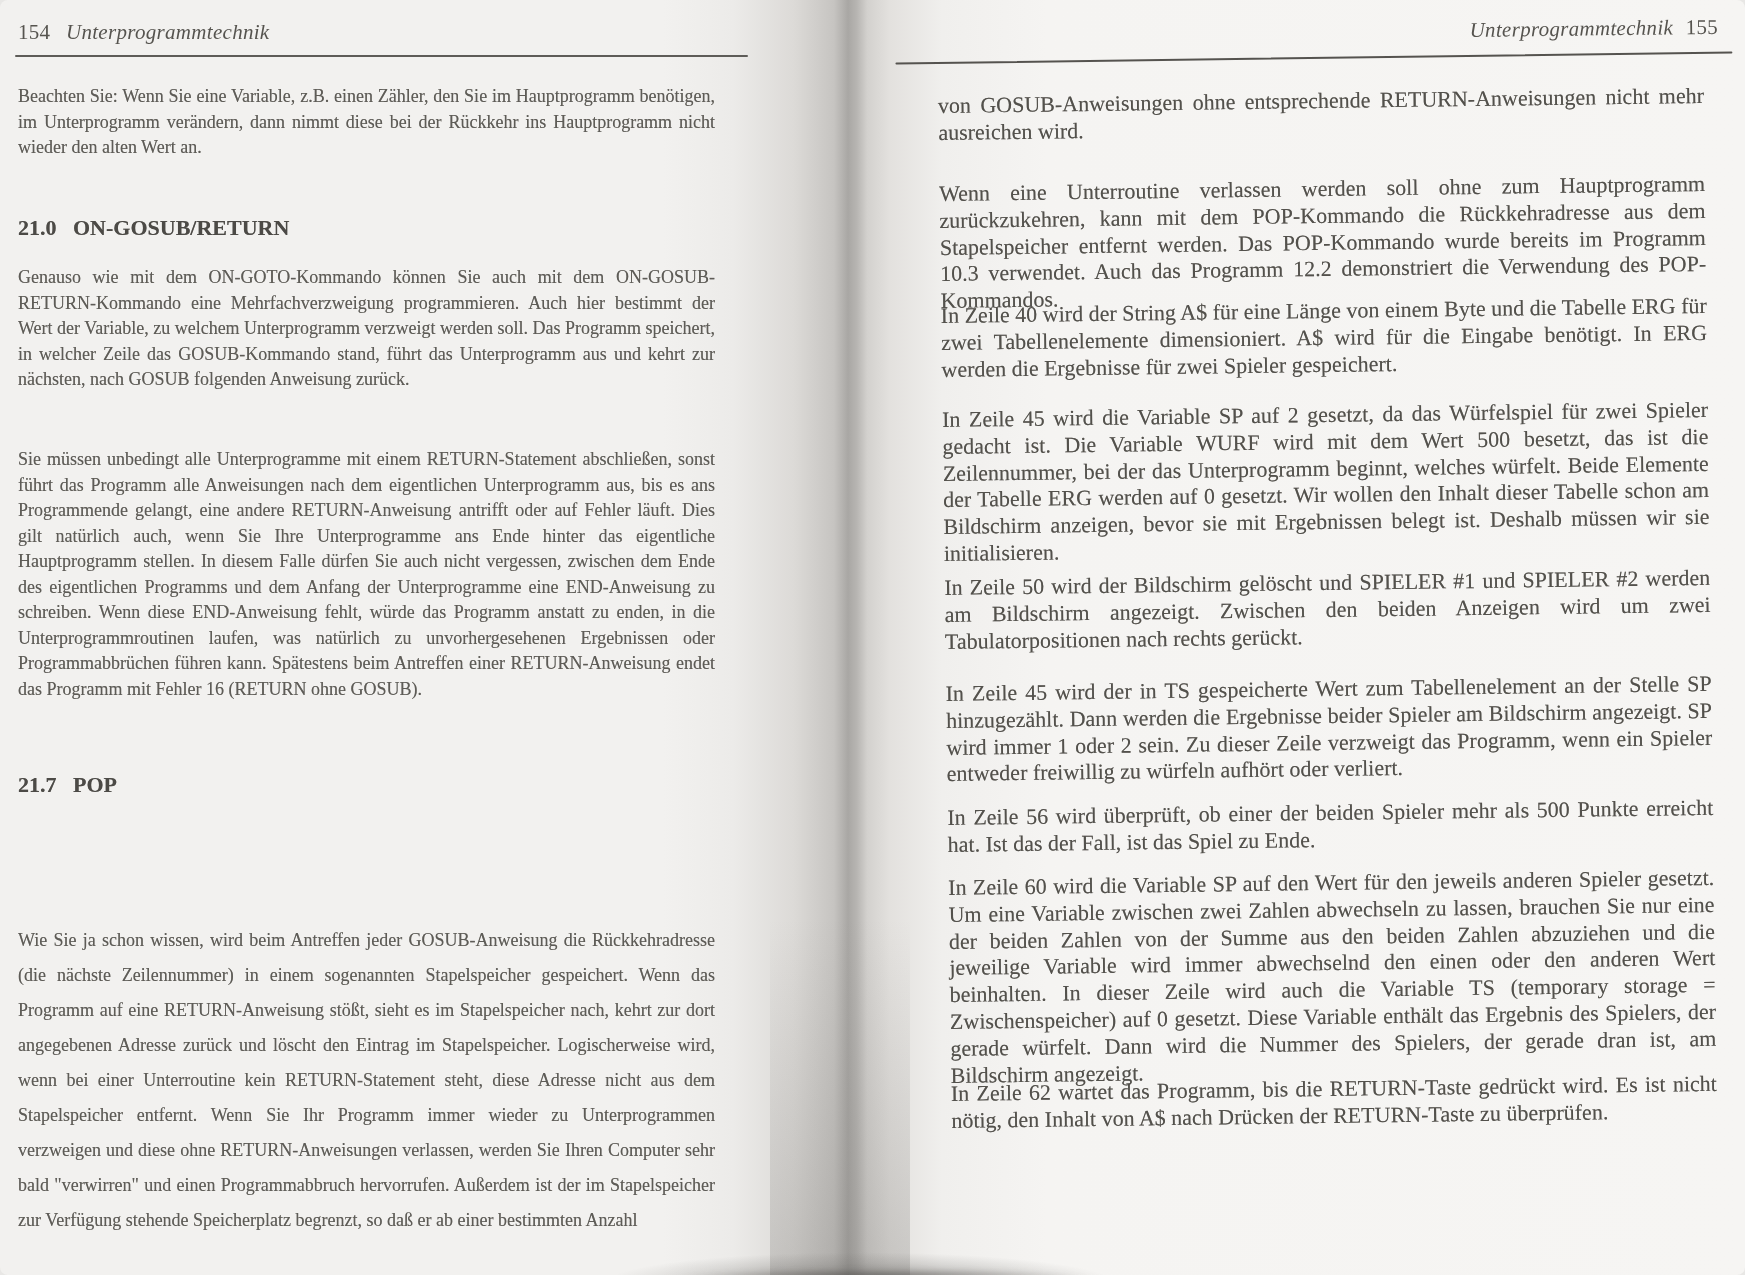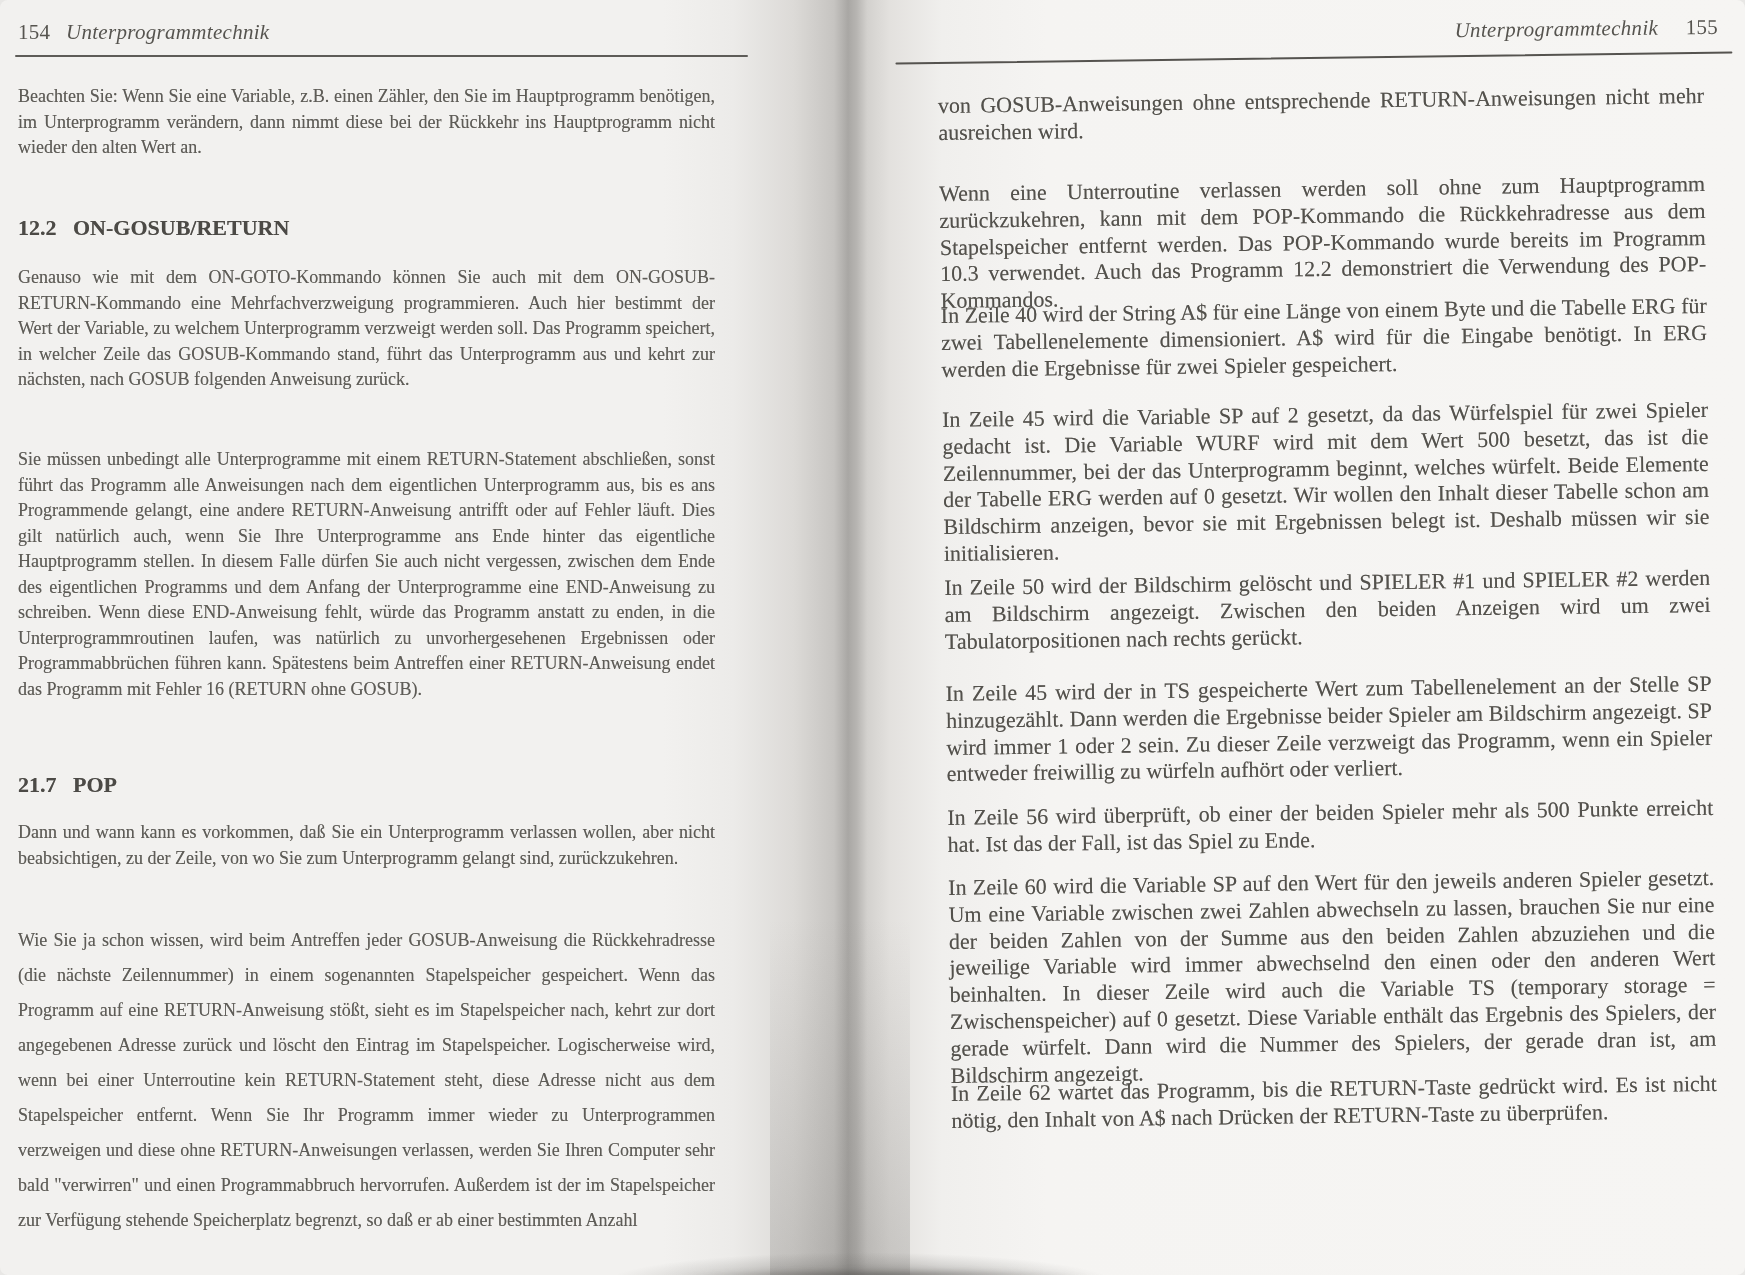--- a/index.html
+++ b/index.html
@@ -22,21 +22,21 @@
   .page-left  { left: 15px;  width: 733px; color: #5e5c57; }
   .page-right { left: 903px; width: 837px; color: #53514c;
                 transform: rotate(-0.75deg); transform-origin: 50% 50%; }
   .running-head { position: absolute; font-size: 21px; white-space: nowrap;
                   color: #56544f; letter-spacing: 0.3px; }
   .running-head .num { font-style: normal; }
   .running-head .title { font-style: italic; }
   .page-left  .running-head { top: 20px; left: 3px; }
   .page-right .running-head { top: 20px; right: 14px; }
   .page-left  .running-head .title { margin-left: 10px; }
-  .page-right .running-head .num { margin-left: 22px; }
+  .page-right .running-head .num { margin-left: 7px; }
   .rule { position: absolute; left: 0; width: 100%; height: 2px;
           background: #5e5c58; border-radius: 1px; }
   .page-left  .rule { top: 55px; }
   .page-right .rule { top: 57px; background: #55534f; }
   .para { position: absolute; text-align: justify; hyphens: auto;
           text-shadow: 0 0 0.6px rgba(95,93,88,0.55); }
   .page-left  .para { left: 3px;  width: 697px; font-size: 18px; line-height: 25.5px; }
   .page-right .para { left: 42px; width: 766px; font-size: 22px;  line-height: 26.8px; }
   .para.tight { line-height: 35px; }
   .section-heading { position: absolute; left: 3px; font-weight: bold;
@@ -63,34 +63,33 @@
   <div class="page page-left">
     <div class="running-head">
       <span class="num">154</span>
       <span class="title">Unterprogrammtechnik</span>
     </div>
     <div class="rule"></div>
 
     <div class="para" style="top:84px;">Beachten Sie: Wenn Sie eine Variable, z.B. einen Zähler, den Sie im Hauptprogramm benötigen, im Unterprogramm verändern, dann nimmt diese bei der Rückkehr ins Hauptprogramm nicht wieder den alten Wert an.</div>
 
     <div class="section-heading" style="top:215px;">
-      <span class="sec-num">12.2</span>
+      <span class="sec-num">21.0</span>
       <span class="sec-title">ON-GOSUB/RETURN</span>
     </div>
 
     <div class="para" style="top:265px;">Genauso wie mit dem ON-GOTO-Kommando können Sie auch mit dem ON-GOSUB-RETURN-Kommando eine Mehrfachverzweigung programmieren. Auch hier bestimmt der Wert der Variable, zu welchem Unterprogramm verzweigt werden soll. Das Programm speichert, in welcher Zeile das GOSUB-Kommando stand, führt das Unterprogramm aus und kehrt zur nächsten, nach GOSUB folgenden Anweisung zurück.</div>
 
     <div class="para" style="top:447px;">Sie müssen unbedingt alle Unterprogramme mit einem RETURN-Statement abschließen, sonst führt das Programm alle Anweisungen nach dem eigentlichen Unterprogramm aus, bis es ans Programmende gelangt, eine andere RETURN-Anweisung antrifft oder auf Fehler läuft. Dies gilt natürlich auch, wenn Sie Ihre Unterprogramme ans Ende hinter das eigentliche Hauptprogramm stellen. In diesem Falle dürfen Sie auch nicht vergessen, zwischen dem Ende des eigentlichen Programms und dem Anfang der Unterprogramme eine END-Anweisung zu schreiben. Wenn diese END-Anweisung fehlt, würde das Programm anstatt zu enden, in die Unterprogrammroutinen laufen, was natürlich zu unvorhergesehenen Ergebnissen oder Programmabbrüchen führen kann. Spätestens beim Antreffen einer RETURN-Anweisung endet das Programm mit Fehler 16 (RETURN ohne GOSUB).</div>
 
     <div class="section-heading" style="top:772px;">
       <span class="sec-num">21.7</span>
       <span class="sec-title">POP</span>
     </div>
 
-    <div class="para" style="top:820px;">Dann und wann kann es vorkommen, daß Sie ein Unterprogramm verlassen wollen, aber nicht beabsichtigen, zu der Zeile, von wo Sie zum Unterprogramm gelangt sind, zurückzukehren.</div>
 
     <div class="para tight" style="top:923px;">Wie Sie ja schon wissen, wird beim Antreffen jeder GOSUB-Anweisung die Rückkehradresse (die nächste Zeilennummer) in einem sogenannten Stapelspeicher gespeichert. Wenn das Programm auf eine RETURN-Anweisung stößt, sieht es im Stapelspeicher nach, kehrt zur dort angegebenen Adresse zurück und löscht den Eintrag im Stapelspeicher. Logischerweise wird, wenn bei einer Unterroutine kein RETURN-Statement steht, diese Adresse nicht aus dem Stapelspeicher entfernt. Wenn Sie Ihr Programm immer wieder zu Unterprogrammen verzweigen und diese ohne RETURN-Anweisungen verlassen, werden Sie Ihren Computer sehr bald "verwirren" und einen Programmabbruch hervorrufen. Außerdem ist der im Stapelspeicher zur Verfügung stehende Speicherplatz begrenzt, so daß er ab einer bestimmten Anzahl</div>
   </div>
 
   <div class="page page-right">
     <div class="running-head">
       <span class="title">Unterprogrammtechnik</span>
       <span class="num">155</span>
     </div>
     <div class="rule"></div>

